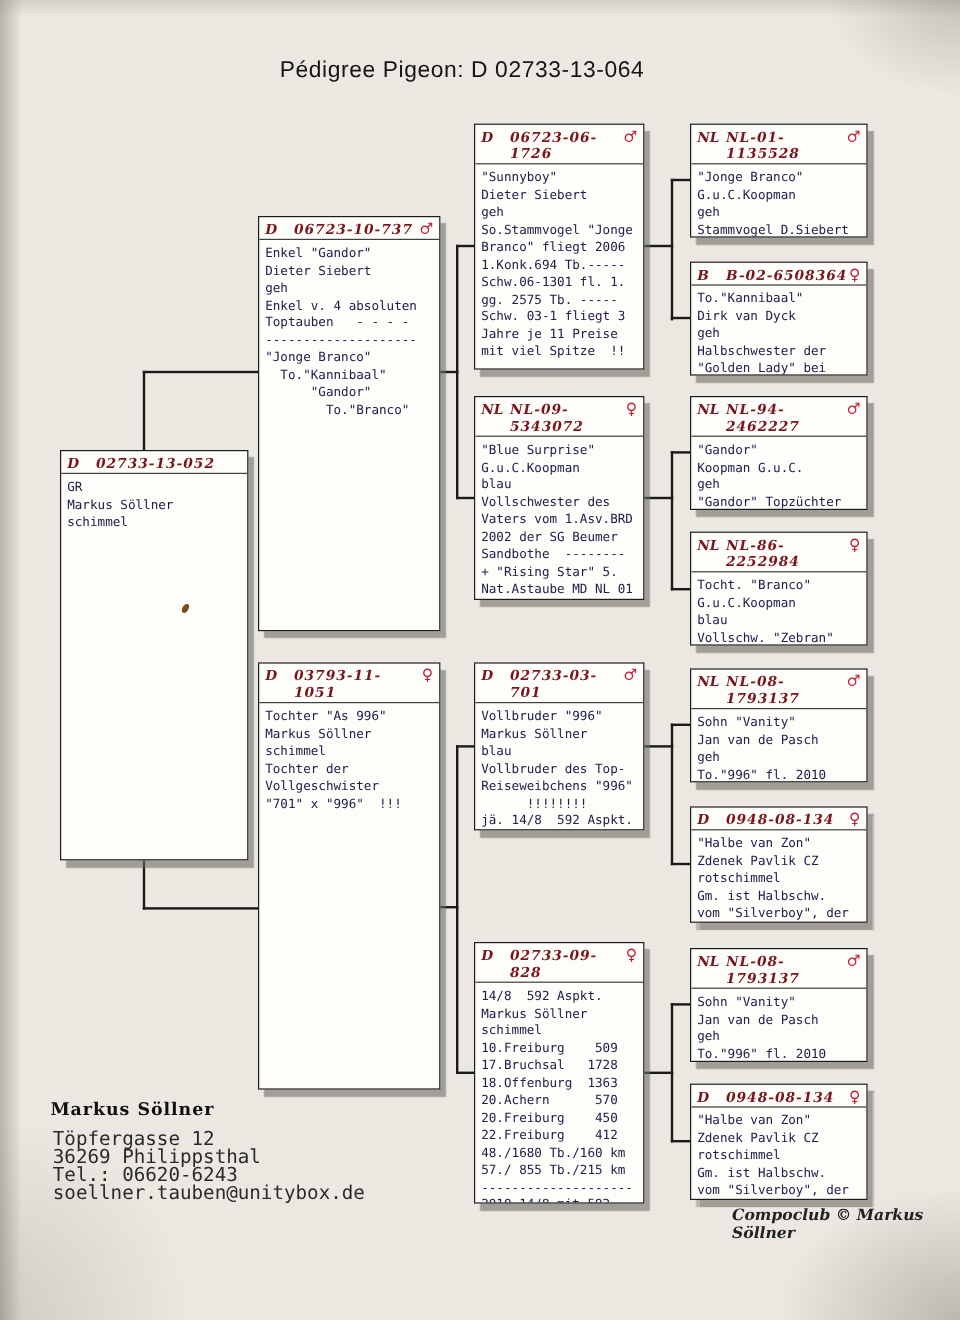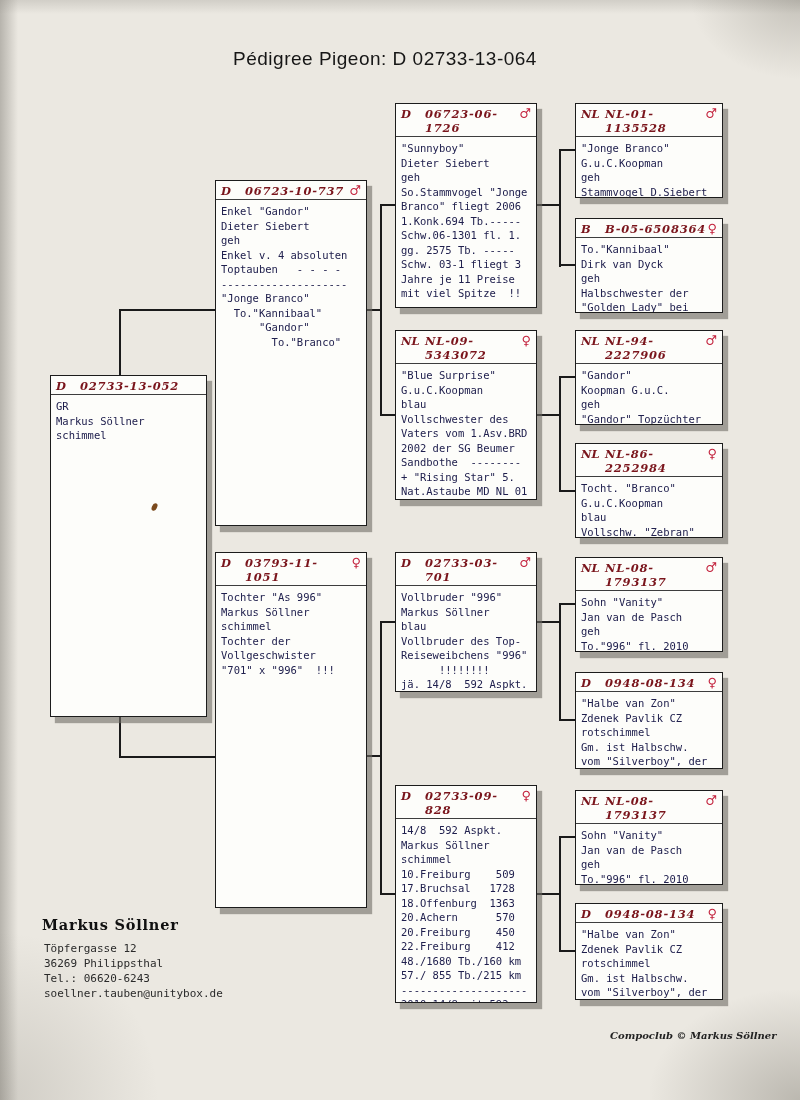--- a/index.html
+++ b/index.html
@@ -90,24 +90,24 @@
   .b11 { left:575px; top:557px; width:148px; height:95px; }
   .b12 { left:575px; top:672px; width:148px; height:97px; }
   .b13 { left:575px; top:790px; width:148px; height:95px; }
   .b14 { left:575px; top:903px; width:148px; height:97px; }
 
   
   .owner-name { position:absolute; left:42px; top:916px; z-index:3;
     font-family:"DejaVu Serif", serif; font-weight:bold; font-size:14.5px;
     letter-spacing:.8px; color:#101010; }
   .owner-address { position:absolute; left:44px; top:941px; z-index:3;
-    font-size:11px; line-height:15px; color:#2a2a2a; white-space:pre; }
+    font-size:16px; line-height:15px; color:#2a2a2a; white-space:pre; }
   .credit { position:absolute; left:610px; top:1006px; z-index:3;
     font-family:"DejaVu Serif", serif; font-style:italic; font-weight:bold;
-    font-size:10px; color:#222;margin-top:24px; }
+    font-size:13px; color:#222; }
 </style>
 </head>
 <body>
 
 <div class="shade edge-left"></div>
 <div class="shade edge-top"></div>
 <div class="shade corner-tr"></div>
 <div class="shade corner-br"></div>
 <div class="shade smudge-bl"></div>
 <div class="speck"></div>
@@ -263,33 +263,33 @@
   </div>
   <div class="pbody">"Jonge Branco"
 G.u.C.Koopman
 geh
 Stammvogel D.Siebert
 -------------------</div>
 </div>
 <div class="pbox b8">
   <div class="phead">
     <span class="country">B</span>
-    <span class="ring">B-05-6508364</span>
+    <span class="ring">B-02-6508364</span>
     <span class="sex">♀</span>
   </div>
   <div class="pbody">To."Kannibaal"
 Dirk van Dyck
 geh
 Halbschwester der
 "Golden Lady" bei</div>
 </div>
 <div class="pbox b9">
   <div class="phead">
     <span class="country">NL</span>
-    <span class="ring">NL-94-2227906</span>
+    <span class="ring">NL-94-2462227</span>
     <span class="sex">♂</span>
   </div>
   <div class="pbody">"Gandor"
 Koopman G.u.C.
 geh
 "Gandor" Topzüchter
 des Schlages Koopman</div>
 </div>
 <div class="pbox b10">
   <div class="phead">

